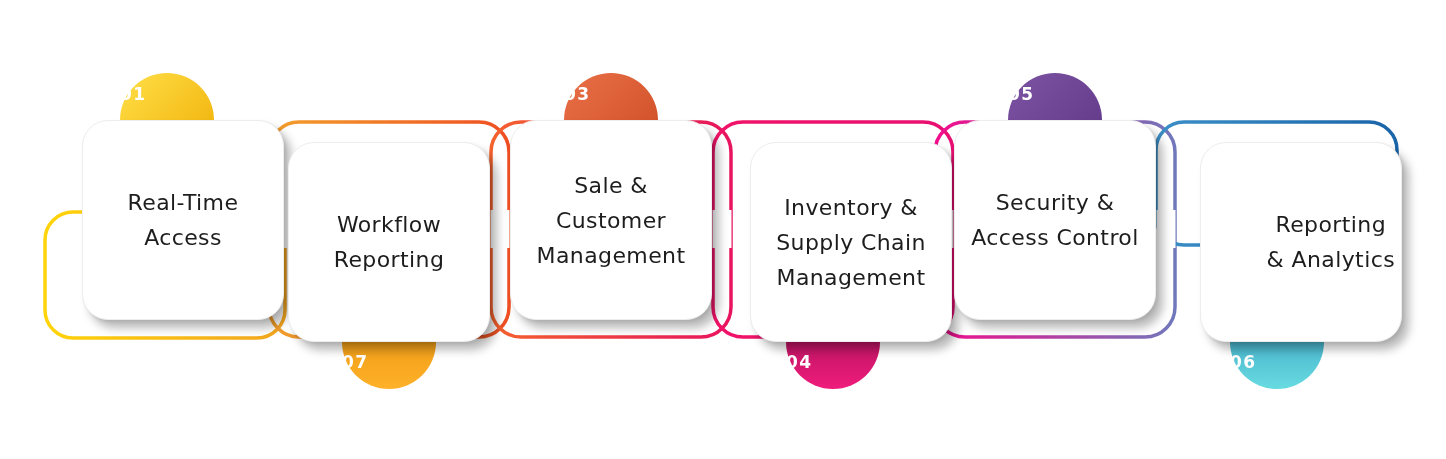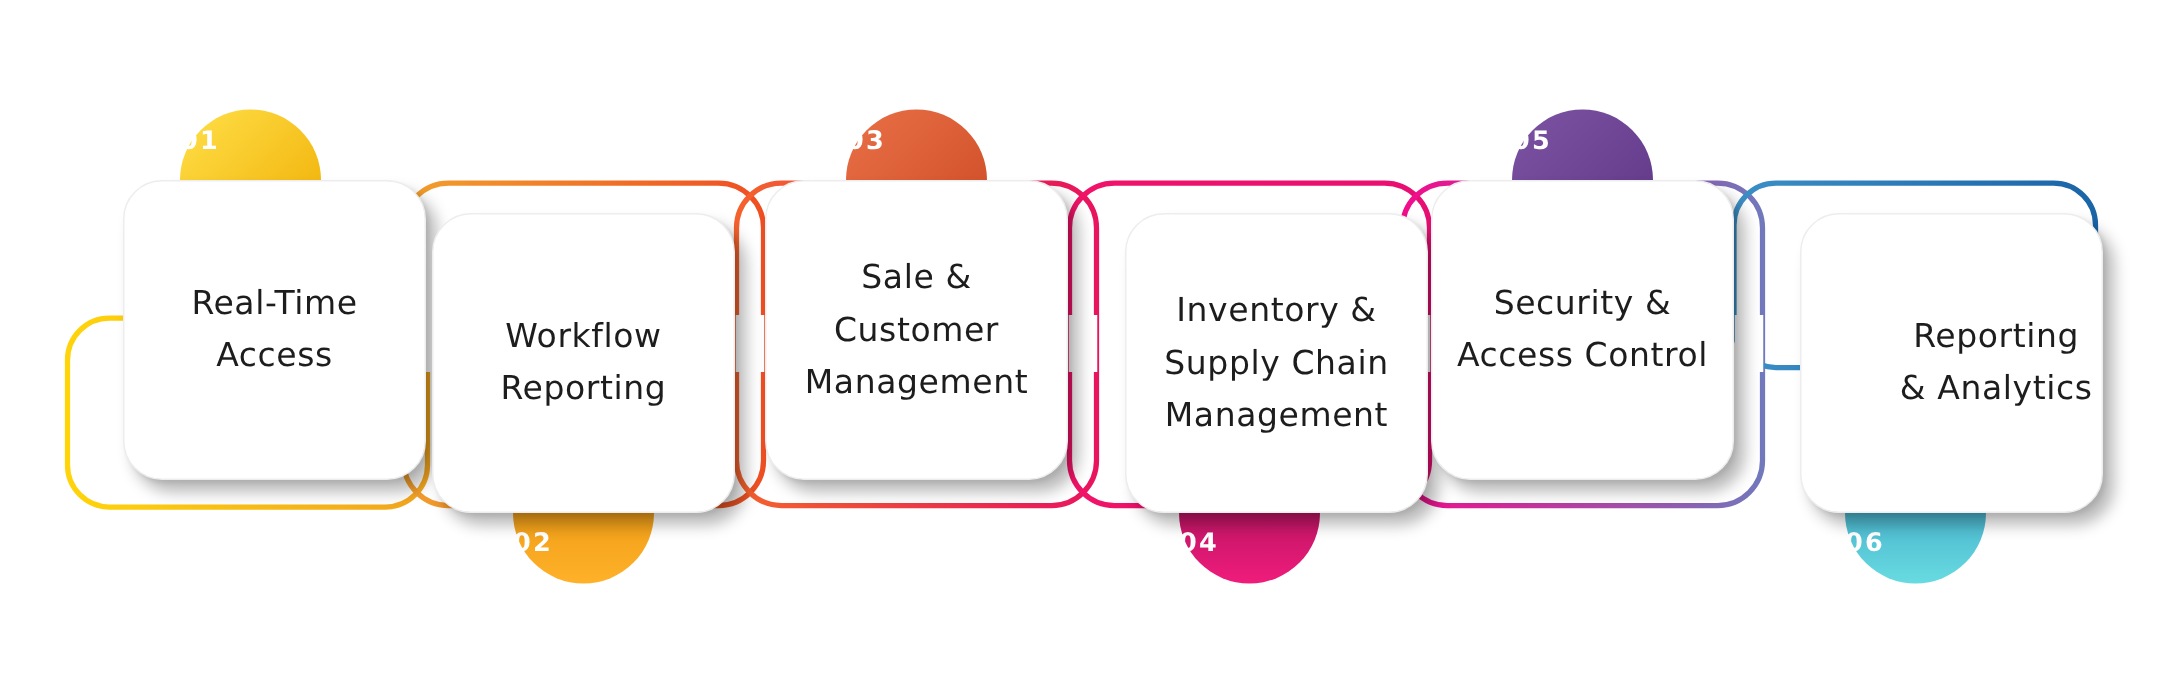--- a/index.html
+++ b/index.html
@@ -91,21 +91,21 @@
         <rect x="490.5" y="210" width="19" height="38" fill="#FFFFFF"></rect>
         <rect x="712.5" y="210" width="19" height="38" fill="#FFFFFF"></rect>
         <rect x="934.5" y="210" width="19" height="38" fill="#FFFFFF"></rect>
         <rect x="1156.5" y="210" width="19" height="38" fill="#FFFFFF"></rect>
       </svg></div>
 
   <div class="badge pos-top bx1" style="background: linear-gradient(135deg, rgb(255, 224, 73), rgb(239, 171, 0));">
       <span class="num">01</span>
     </div>
   <div class="badge pos-bottom bx2" style="background: linear-gradient(rgb(225, 139, 4), rgb(255, 177, 42));">
-      <span class="num">02</span>
+      <span class="num">07</span>
     </div>
   <div class="badge pos-top bx3" style="background: linear-gradient(135deg, rgb(233, 112, 72), rgb(204, 74, 34));">
       <span class="num">03</span>
     </div>
   <div class="badge pos-bottom bx4" style="background: linear-gradient(rgb(142, 13, 76), rgb(240, 28, 124));">
       <span class="num">04</span>
     </div>
   <div class="badge pos-top bx5" style="background: linear-gradient(135deg, rgb(125, 84, 163), rgb(94, 52, 134));">
       <span class="num">05</span>
     </div>

